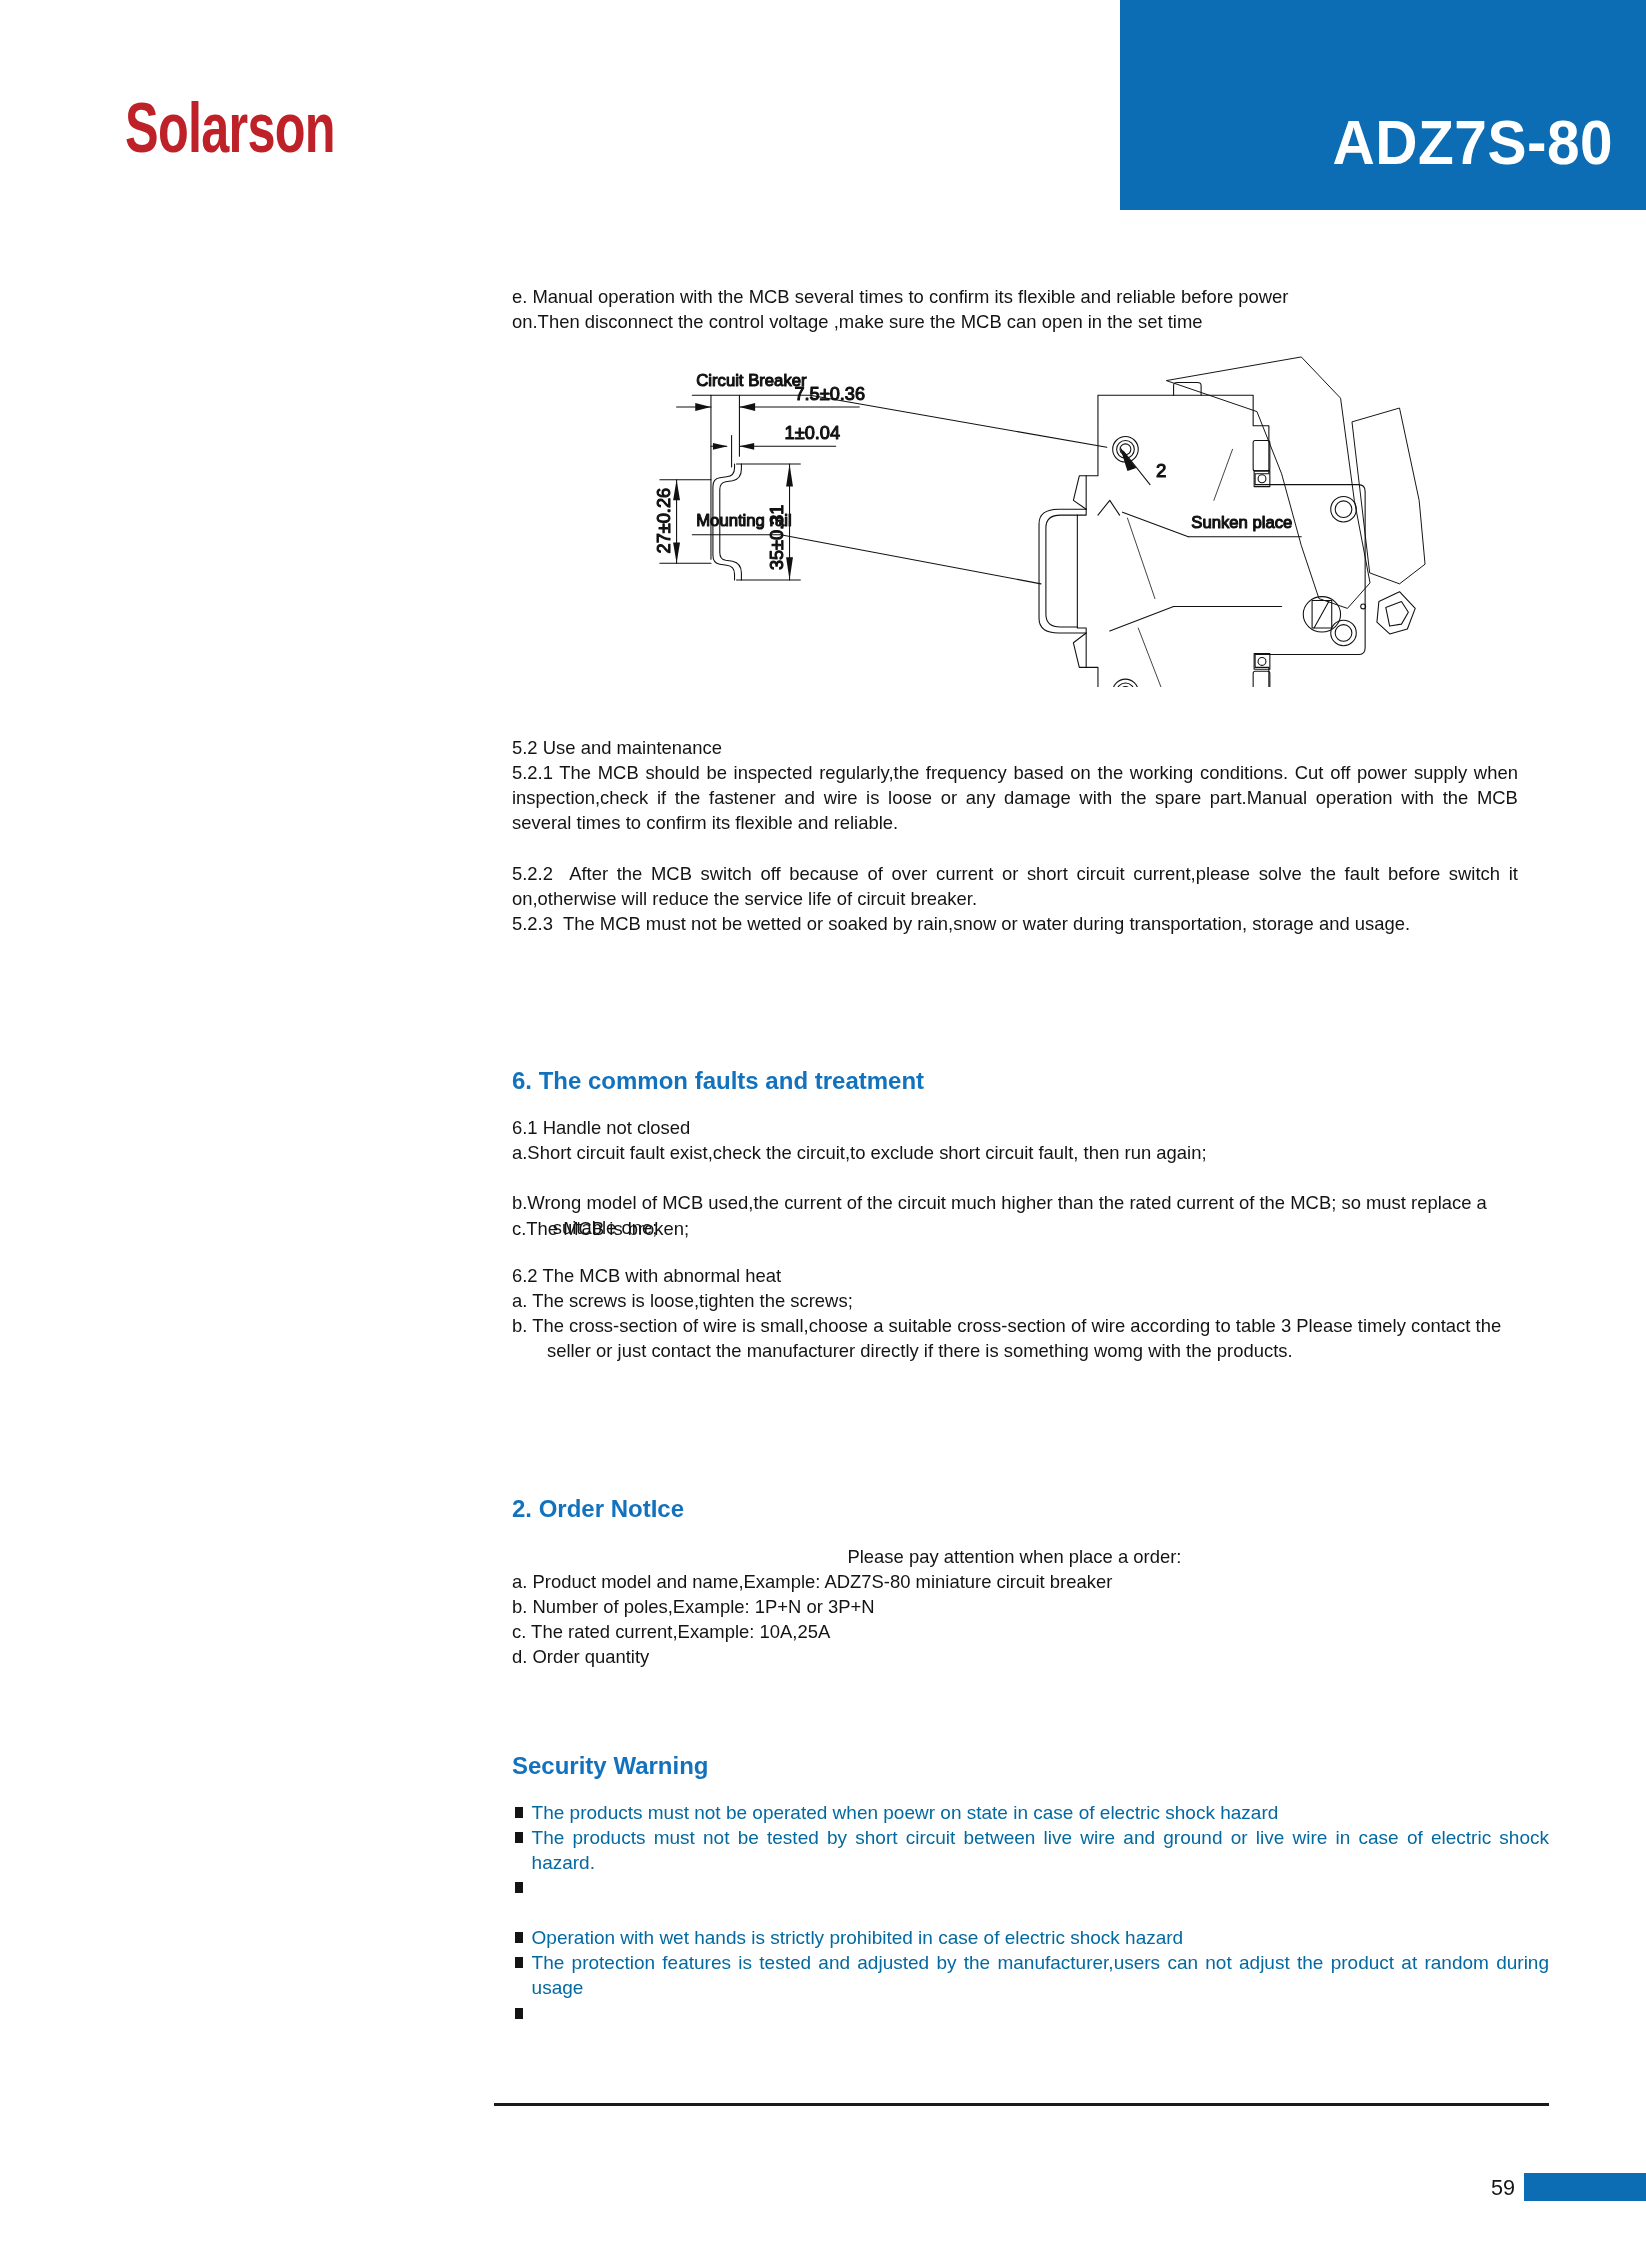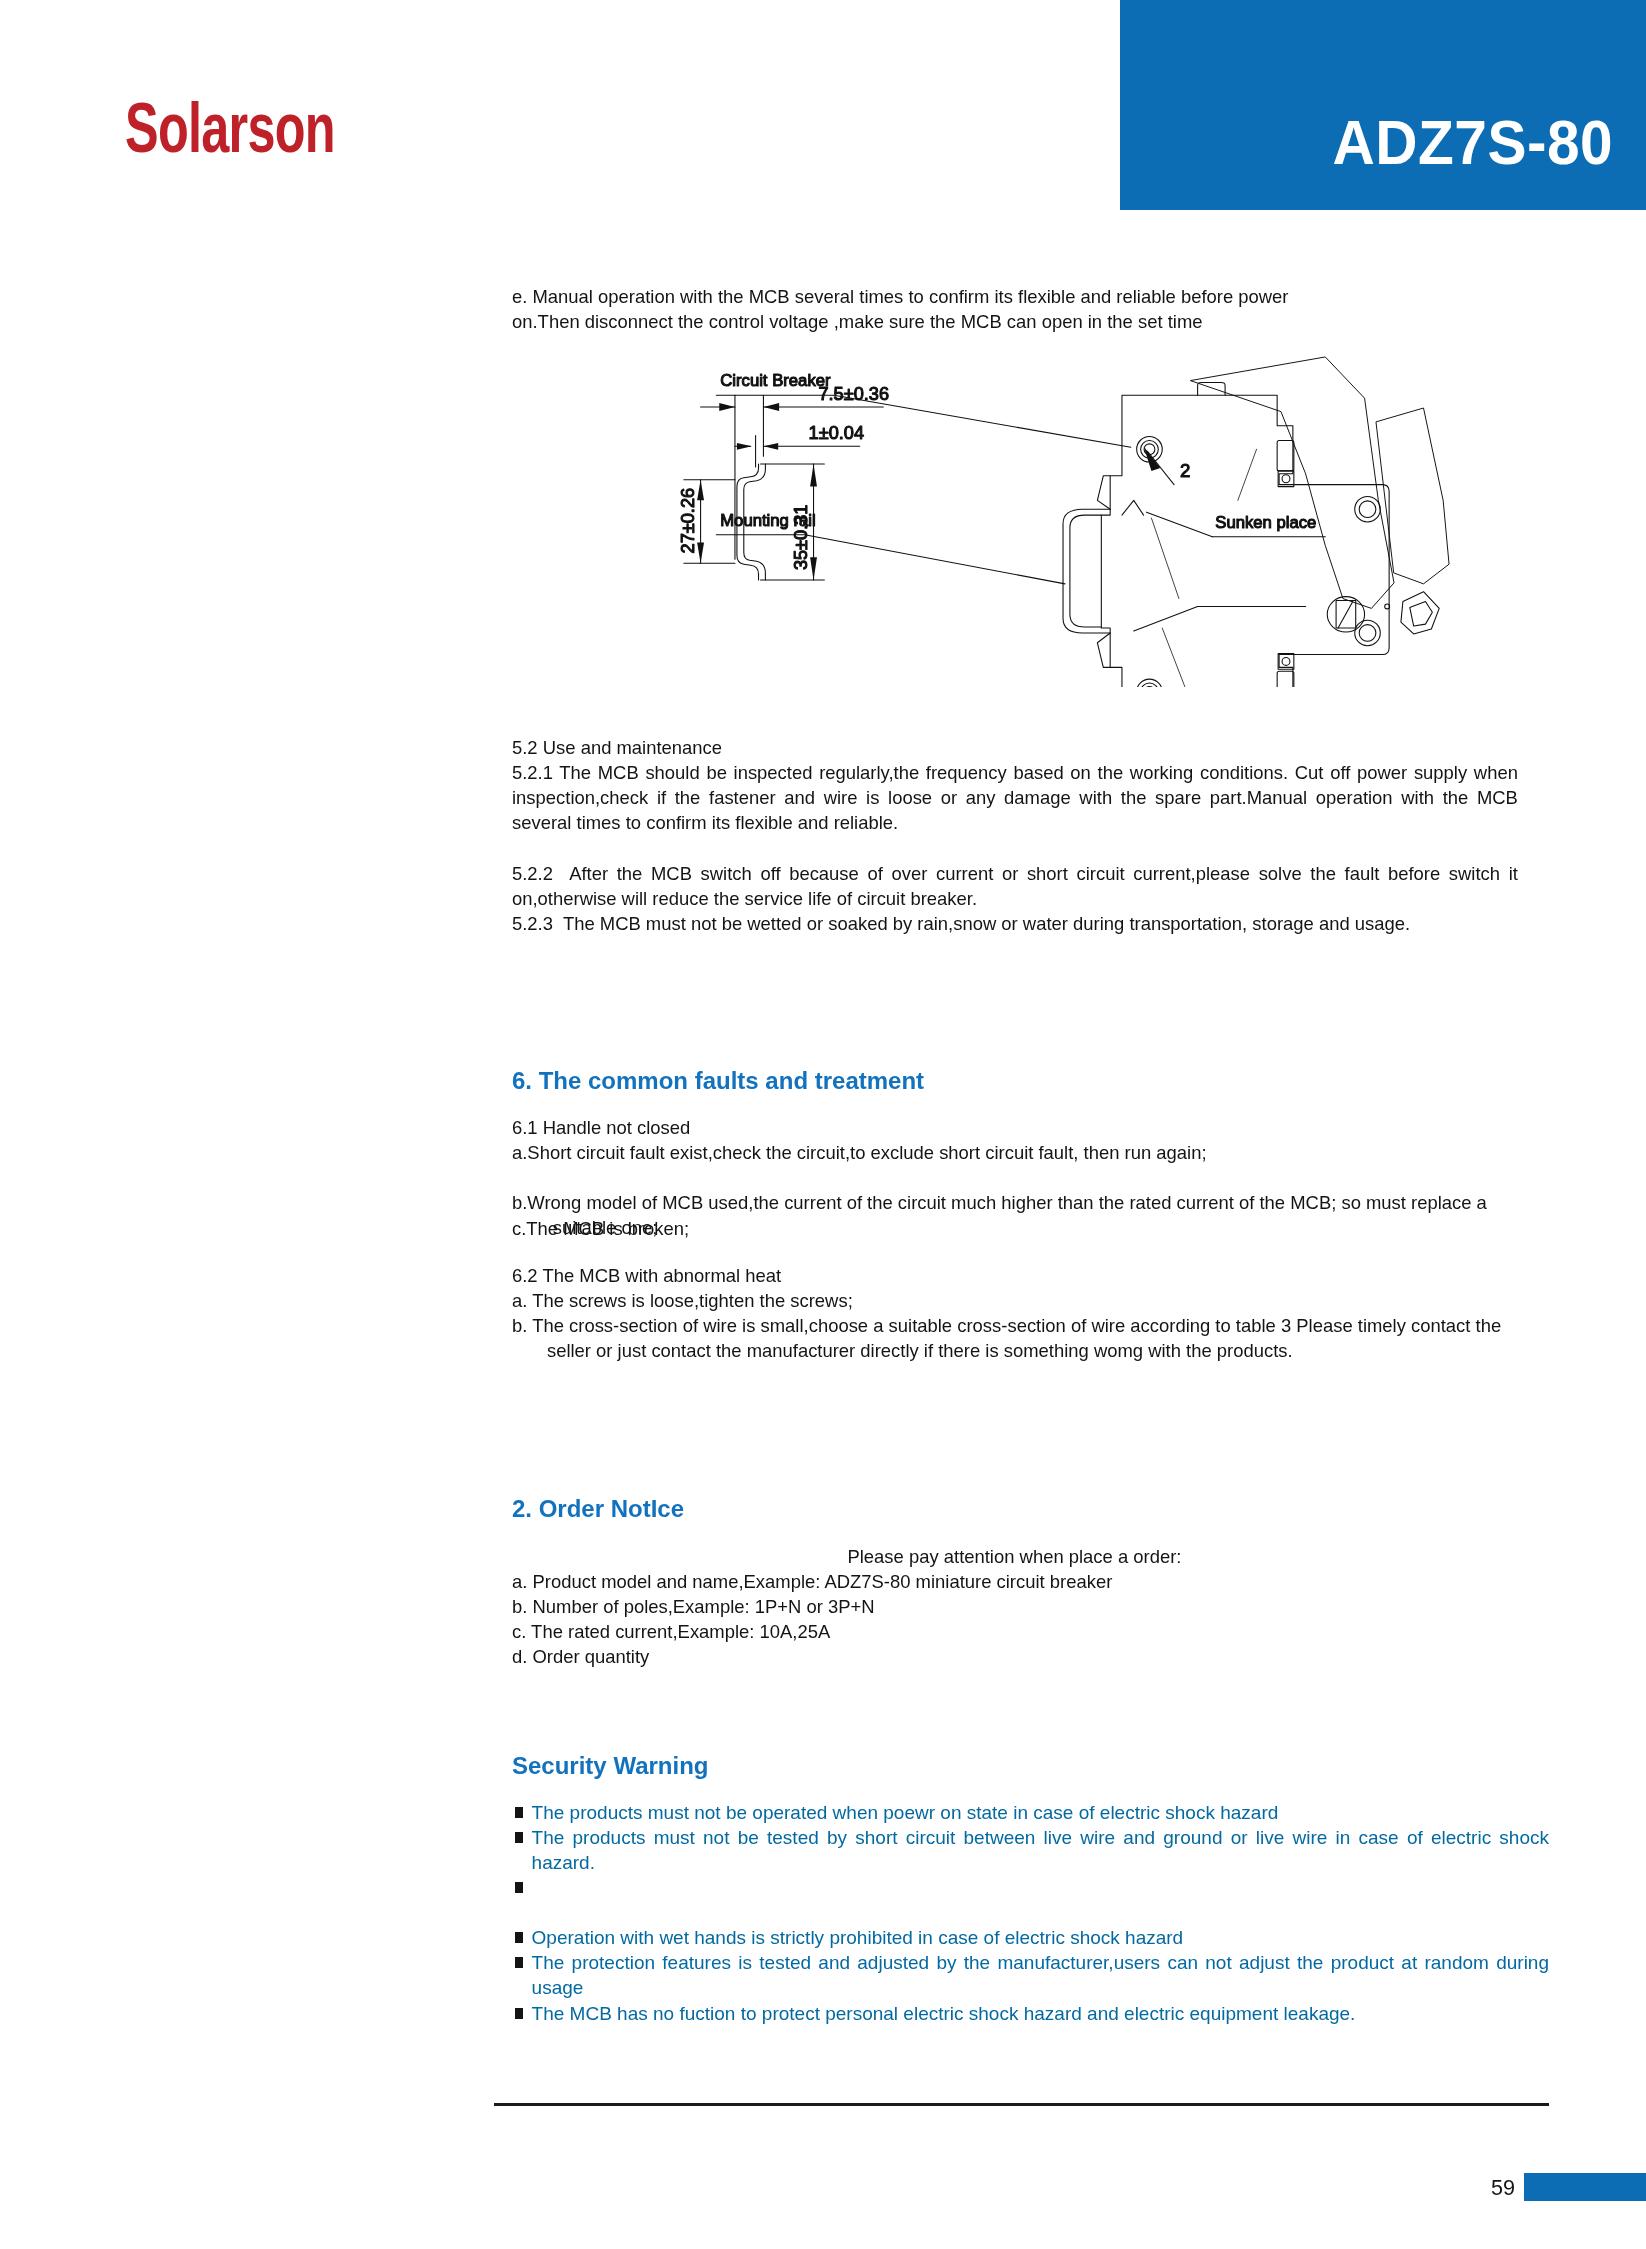--- a/index.html
+++ b/index.html
@@ -132,21 +132,20 @@
     background: #0C6CB4;
   }
 
   
   #figure {
     position: absolute;
     left: 653px;
     top: 353px;
     width: 830px;
     height: 334px;
-    margin-left: 24px;
   }
   #figure svg { display: block; }
 </style>
 </head>
 <body>
 
 <div id="header">
   <div id="brand-logo">Solarson</div>
   <div id="model-banner">
     <div id="model-banner-label">ADZ7S-80</div>
@@ -412,20 +411,19 @@
 </div>
 <div class="blk" style="left:512px; top:1950px; width:1037px;">
   <div class="bullet-row">
     <span class="sq"></span>
     <span>The protection features is tested and adjusted by the manufacturer,users can not adjust the product at random during usage</span>
   </div>
 </div>
 <div class="blk" style="left:512px; top:2001px; width:1037px;">
   <div class="bullet-row">
     <span class="sq"></span>
-    <span>The MCB has no fuction to protect personal electric shock hazard and electric equipment leakage.</span>
   </div>
 </div>
 
 <div id="footer-rule"></div>
 <div id="page-number">59</div>
 <div id="footer-blue-tab"></div>
 
 
 </body></html>

